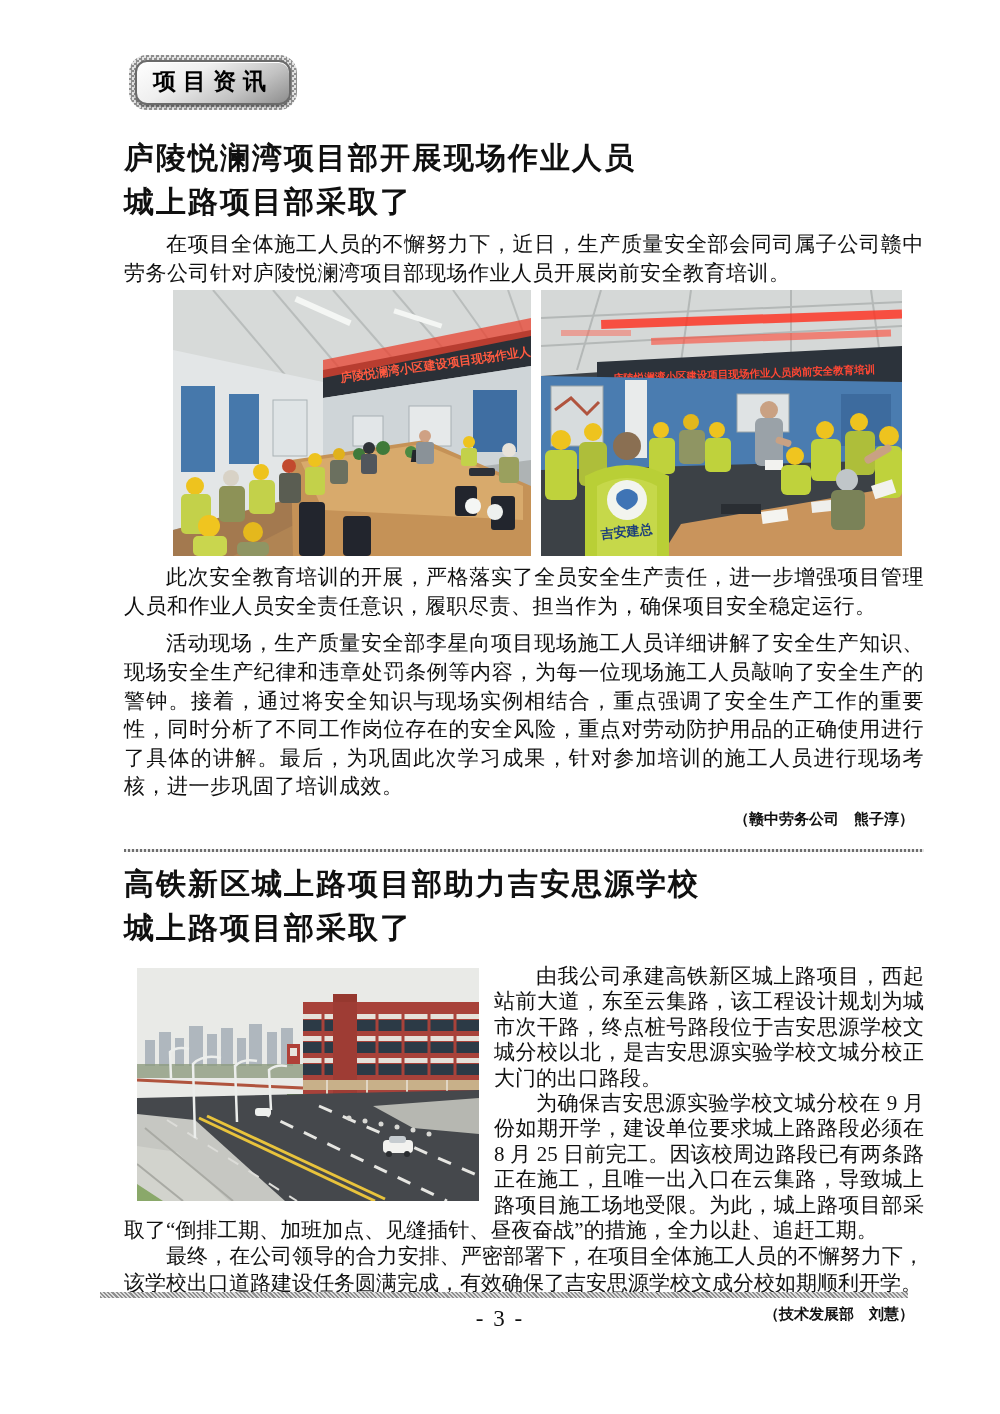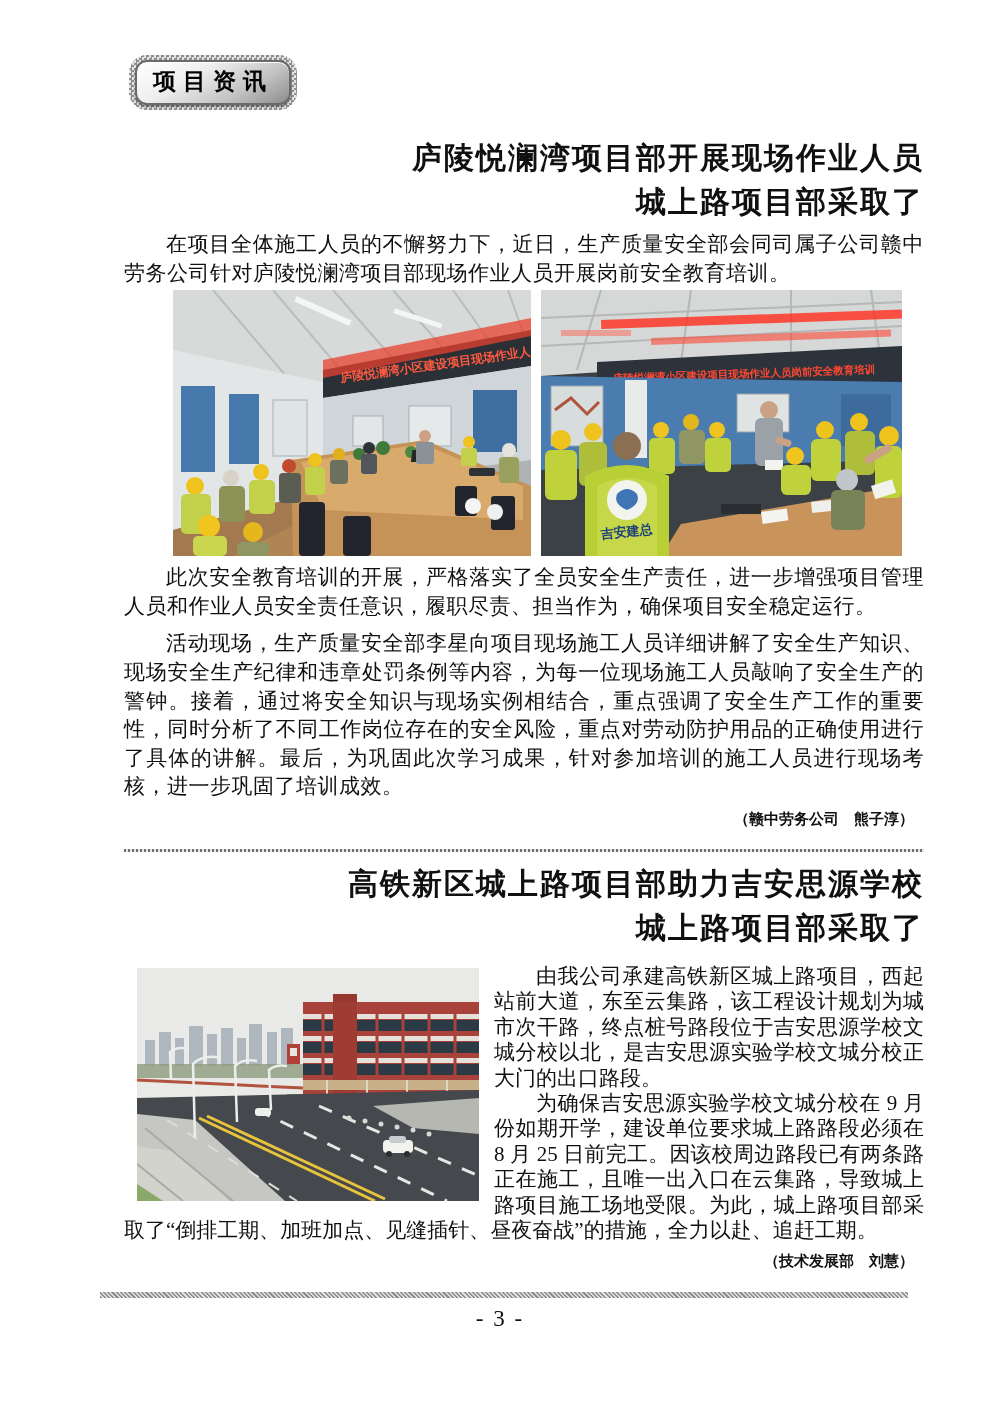--- a/index.html
+++ b/index.html
@@ -24,21 +24,21 @@
   .badge-inner span{
     font-family:"Liberation Sans","DejaVu Sans",sans-serif;
     font-weight:bold;font-size:23px;letter-spacing:7px;color:#000;
   }
   .hatch{
     background:repeating-linear-gradient(45deg,#8f8f8f 0 1.5px,#dedede 1.5px 3px);
   }
   .header-rule{position:absolute;left:12px;right:-3px;bottom:2px;height:6px;z-index:-1;}
   
   .title{
-    margin:26px 0 6px;text-align:right;font-weight:bold;font-size:30px;line-height:44px;
+    margin:26px 0 6px;text-align:left;font-weight:bold;font-size:30px;line-height:44px;
     font-family:"Liberation Serif","DejaVu Serif",serif;letter-spacing:2px;
   }
   .title.t2{margin:10px 0 6px;}
   
   p.body{
     margin:6px 0 0;font-size:21px;line-height:28.6px;text-align:justify;
     text-indent:2em;letter-spacing:.5px;
   }
   .a2 p.body{line-height:25.4px;margin:0;letter-spacing:0;}
   .byline{
@@ -390,19 +390,20 @@
           <circle cx="252" cy="186" r="3" fill="#2a2d30"></circle>
             <circle cx="270" cy="186" r="3" fill="#2a2d30"></circle>
         </g>
         <g>
           <rect x="118" y="140" width="16" height="8" rx="3" fill="#eef0ee"></rect>
         </g>
       </svg>
 
       <p class="body">由我公司承建高铁新区城上路项目，西起站前大道，东至云集路，该工程设计规划为城市次干路，终点桩号路段位于吉安思源学校文城分校以北，是吉安思源实验学校文城分校正大门的出口路段。</p>
       <p class="body">为确保吉安思源实验学校文城分校在 9 月份如期开学，建设单位要求城上路路段必须在 8 月 25 日前完工。因该校周边路段已有两条路正在施工，且唯一出入口在云集路，导致城上路项目施工场地受限。为此，城上路项目部采取了“倒排工期、加班加点、见缝插针、昼夜奋战”的措施，全力以赴、追赶工期。</p>
+      <p class="body" style="line-height:26.5px">最终，在公司领导的合力安排、严密部署下，在项目全体施工人员的不懈努力下，该学校出口道路建设任务圆满完成，有效确保了吉安思源学校文成分校如期顺利开学。</p>
       <p class="byline">（技术发展部　刘慧）</p>
     </div>
   </div>
 
   <div class="footer-rule hatch"></div>
   <div class="page-number">- 3 -</div>
 </div>
 
 </body></html>

